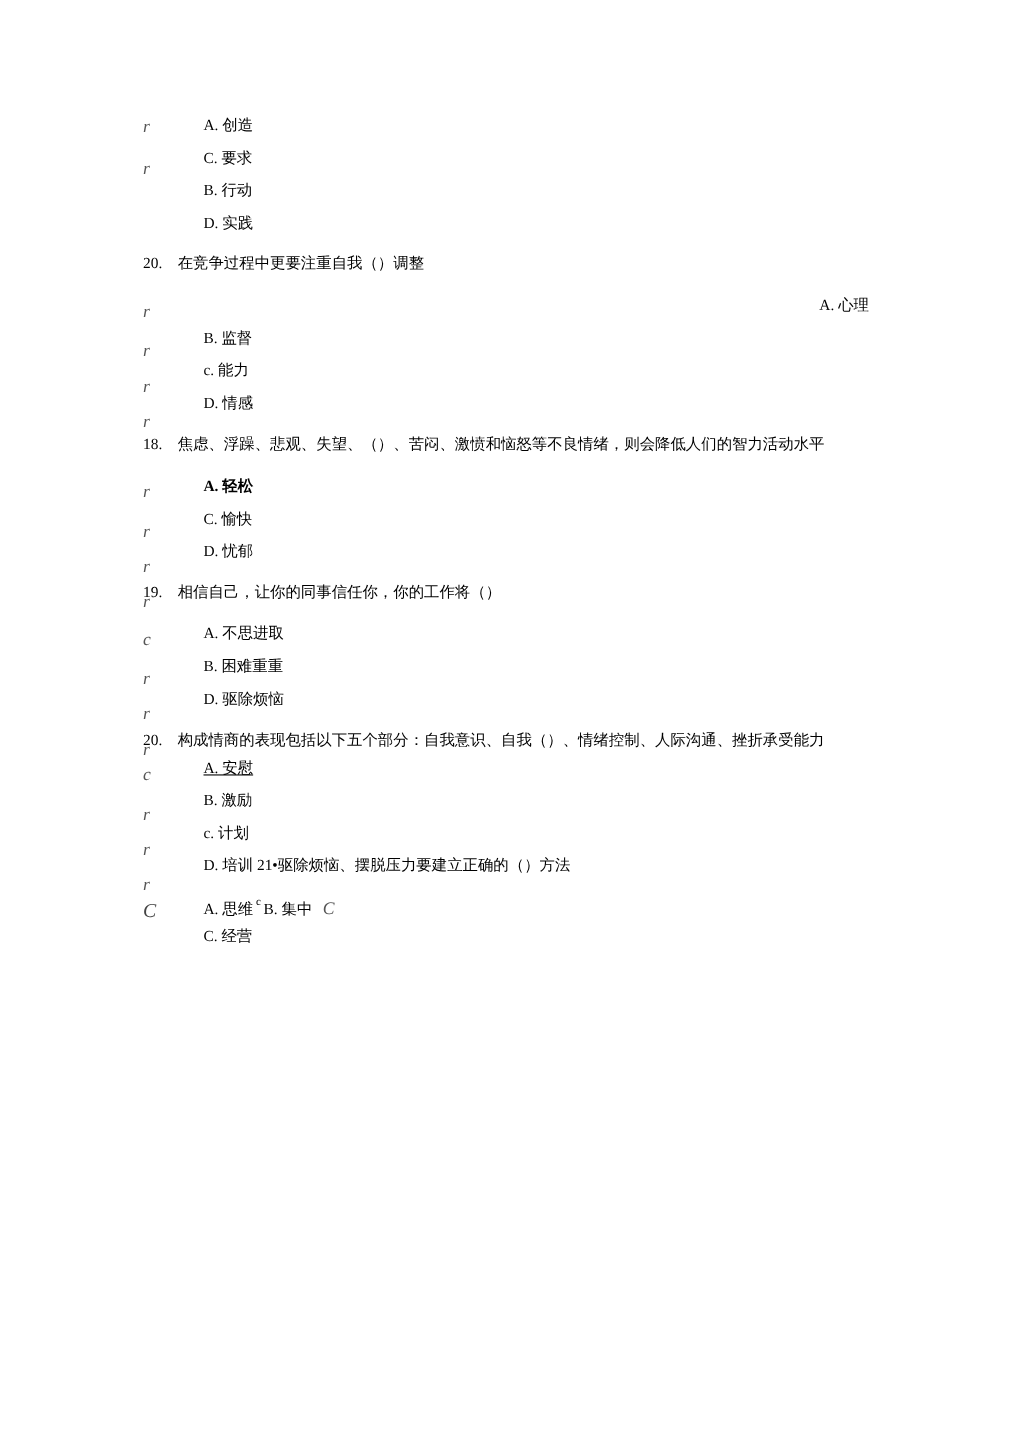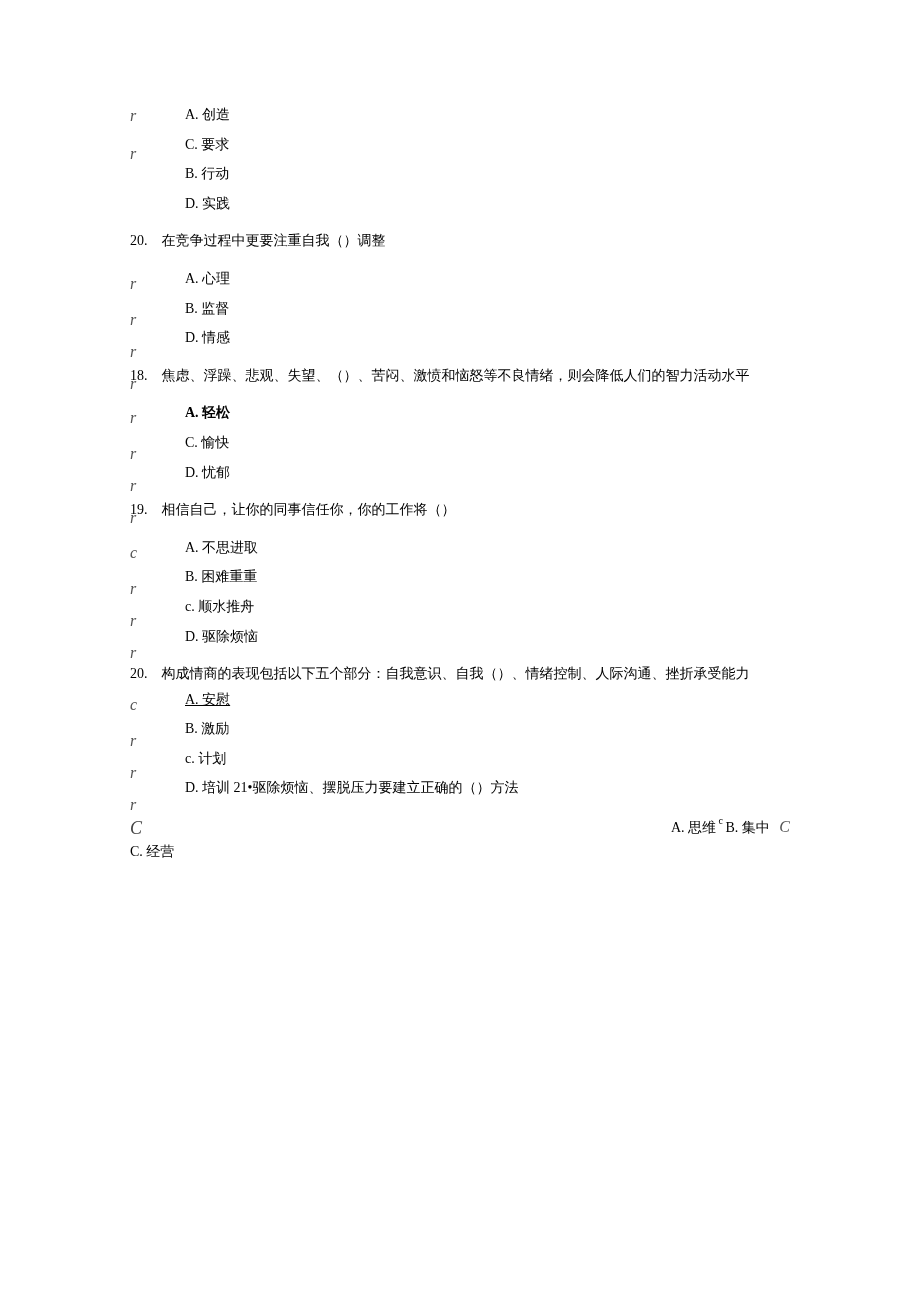--- a/index.html
+++ b/index.html
@@ -72,24 +72,25 @@
     <div class="option">B.  行动</div>
     <div class="option">D.  实践</div>
   </div>
 
   <div class="question">
     <span>20.</span>&nbsp;&nbsp;&nbsp;
     <span>在竞争过程中更要注重自我（）调整</span>
   </div>
   <div class="block">
     <span class="r-marker" style="top:4px;">r</span>
-    <div class="option" style="margin-top:18px;">A.  心理</div>
+    <div class="option" style="margin-top:18px;text-align:right;">A.  心理</div>
     <span class="r-marker" style="top:40px;">r</span>
     <div class="option">B.  监督</div>
     <span class="r-marker" style="top:72px;">r</span>
+    <div class="option">c. 能力</div>
     <span class="r-marker" style="top:104px;">r</span>
     <div class="option">D. 情感</div>
   </div>
 
   <div class="question">
     <span>18.</span>&nbsp;&nbsp;&nbsp;
     <span>焦虑、浮躁、悲观、失望、（）、苦闷、激愤和恼怒等不良情绪，则会降低人们的智力活动水平</span>
   </div>
   <div class="block">
     <span class="r-marker" style="top:4px;font-style:italic;">r</span>
@@ -104,21 +105,20 @@
   <div class="question">
     <span>19.</span>&nbsp;&nbsp;&nbsp;
     <span>相信自己，让你的同事信任你，你的工作将（）</span>
   </div>
   <div class="block">
     <span class="c-marker" style="top:4px;">c</span>
     <div class="option" style="margin-top:18px;">A.  不思进取</div>
     <span class="r-marker" style="top:40px;">r</span>
     <div class="option">B.  困难重重</div>
     <span class="r-marker" style="top:72px;">r</span>
-    <div class="option">c. 顺水推舟</div>
     <span class="r-marker" style="top:104px;">r</span>
     <div class="option">D. 驱除烦恼</div>
   </div>
 
   <div class="question">
     <span>20.</span>&nbsp;&nbsp;&nbsp;
     <span>构成情商的表现包括以下五个部分：自我意识、自我（）、情绪控制、人际沟通、挫折承受能力</span>
   </div>
   <div class="block">
     <span class="c-marker" style="top:4px;">c</span>
@@ -126,20 +126,20 @@
     <span class="r-marker" style="top:40px;">r</span>
     <div class="option">B.  激励</div>
     <span class="r-marker" style="top:72px;">r</span>
     <div class="option">c. 计划</div>
     <span class="r-marker" style="top:104px;">r</span>
     <div class="option">D. 培训 21•驱除烦恼、摆脱压力要建立正确的（）方法</div>
   </div>
 
   <div class="block" style="margin-top:18px;">
     <span class="cap-c-marker" style="top:0px;">C</span>
-    <div style="margin-left:55px;margin-top:18px;text-align:right;">
+    <div style="margin-left:55px;margin-top:18px;">
       <span>A.   思维</span><span class="inline-sup"> c </span><span>B. 集中</span>
       <span style="font-family:'Times New Roman',serif;font-style:italic;font-size:16px;color:#555;margin-left:6px;">C</span>
     </div>
-    <div style="margin-top:4px;">C.  经营</div>
+    <div style="margin-left:55px;margin-top:4px;">C.  经营</div>
   </div>
 
 </div>
 
 </body></html>

